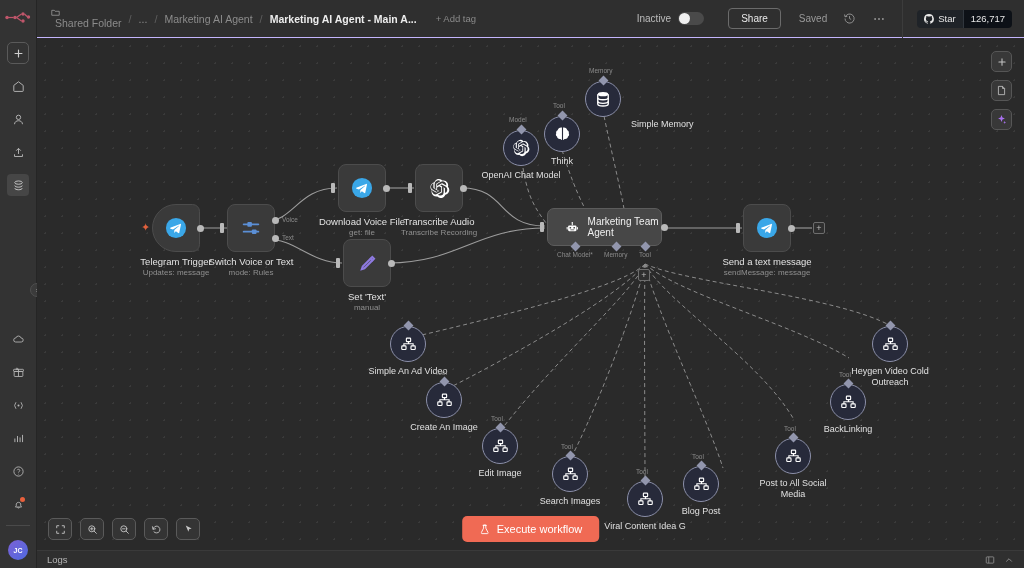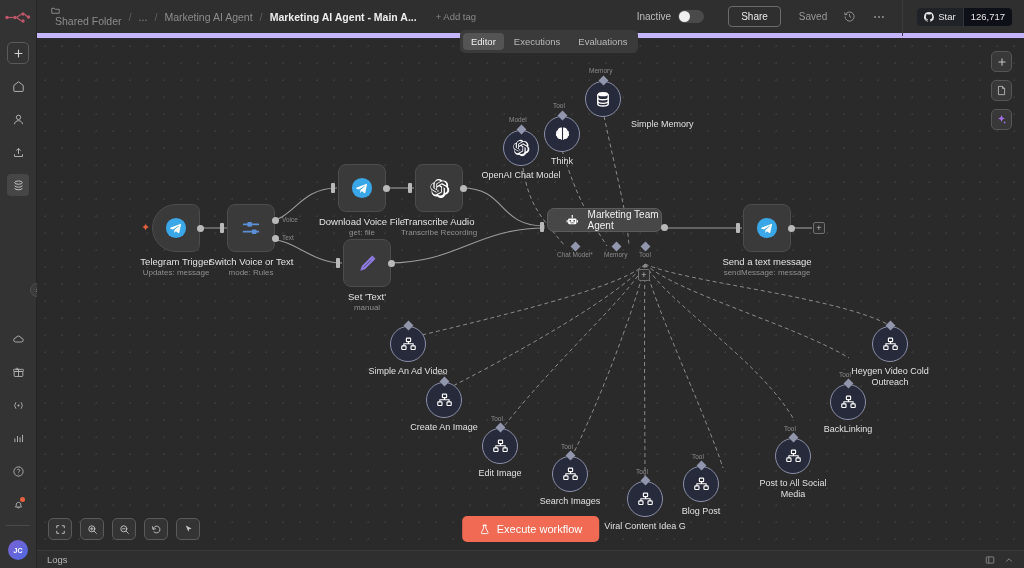--- a/index.html
+++ b/index.html
@@ -41,21 +41,21 @@
   #rail-expand {
     position: absolute; left: 30px; top: 283px; width: 14px; height: 14px;
     border-radius: 50%; background: #3b3b3b; border: 1px solid #4f4f4f;
     display: flex; align-items: center; justify-content: center;
     font-size: 7px; color: #9a9a9a;
   }
 
   
   #header {
     position: absolute; left: 37px; top: 0; width: 987px; height: 38px;
-    background: #2f2f2f; border-bottom: 5px solid #c4b5fd;
+    background: #2f2f2f; border-bottom: 1px solid #c4b5fd;
     display: flex; align-items: center;
   }
   #breadcrumb { display: flex; align-items: center; gap: 7px; padding-left: 14px; font-size: 10.5px; }
   .bc-item { color: #bdbdbd; white-space: nowrap; }
   .bc-item.muted { color: #8c8c8c; }
   .bc-item.current { color: #ededed; font-weight: bold; }
   .bc-sep { color: #5e5e5e; font-size: 11px; }
   .folder-ico { margin-right: 4px; color:#9f9f9f; }
   #addtag { color: #8a8a8a; font-size: 9.5px; margin-left: 12px; white-space: nowrap; }
 
@@ -105,21 +105,21 @@
   .rect-node.trigger { border-top-left-radius: 26px; border-bottom-left-radius: 26px; }
   .node-label {
     position: absolute; top: 52px; left: 50%; transform: translateX(-50%);
     font-size: 9.5px; color: #e3e3e3; white-space: nowrap; text-align: center;
   }
   .node-sub {
     position: absolute; top: 64px; left: 50%; transform: translateX(-50%);
     font-size: 8px; color: #8f8f8f; white-space: nowrap; text-align: center;
   }
   .agent-node {
-    width: 115px; height: 24px; border-radius: 7px;
+    width: 115px; height: 38px; border-radius: 7px;
     background: #474747; border: 1px solid #5c5c5c;
     display: flex; align-items: center; gap: 9px; padding-left: 18px;
     font-size: 10px; color: #f0f0f0;
   }
   .circ-node {
     width: 36px; height: 36px; border-radius: 50%;
     background: #272a3a; border: 1px solid #8b8fa8;
     display: flex; align-items: center; justify-content: center;
   }
   .circ-label {
@@ -336,25 +336,20 @@
                 <path d="M8 0a8 8 0 0 0-2.5 15.6c.4.07.55-.17.55-.38v-1.5c-2.2.48-2.67-1.06-2.67-1.06-.36-.92-.89-1.17-.89-1.17-.72-.5.06-.49.06-.49.8.06 1.22.82 1.22.82.71 1.22 1.87.87 2.33.66.07-.52.28-.87.5-1.07-1.76-.2-3.6-.88-3.6-3.9 0-.86.3-1.57.8-2.12-.08-.2-.35-1 .08-2.1 0 0 .67-.21 2.2.81a7.5 7.5 0 0 1 4 0c1.53-1.02 2.2-.81 2.2-.81.43 1.1.16 1.9.08 2.1.5.55.8 1.26.8 2.12 0 3.03-1.85 3.7-3.61 3.9.28.25.54.73.54 1.48v2.2c0 .21.14.46.55.38A8 8 0 0 0 8 0z"></path>
               </svg>
           </span>
           <span>Star</span>
         </div>
         <div id="star-count">126,717</div>
       </div>
     </div>
   </div>
 
-  <div id="tabs">
-    <div class="tab active">Editor</div>
-    <div class="tab">Executions</div>
-    <div class="tab">Evaluations</div>
-  </div>
 
   <div id="canvas">
 
     <svg id="edges">
       <g stroke="#9c9c9c" stroke-width="1.1" fill="none">
 
         <path d="M163,190 L213,190"></path>
 
         <path d="M230,183 C256,183 262,150 300,150"></path>
 

